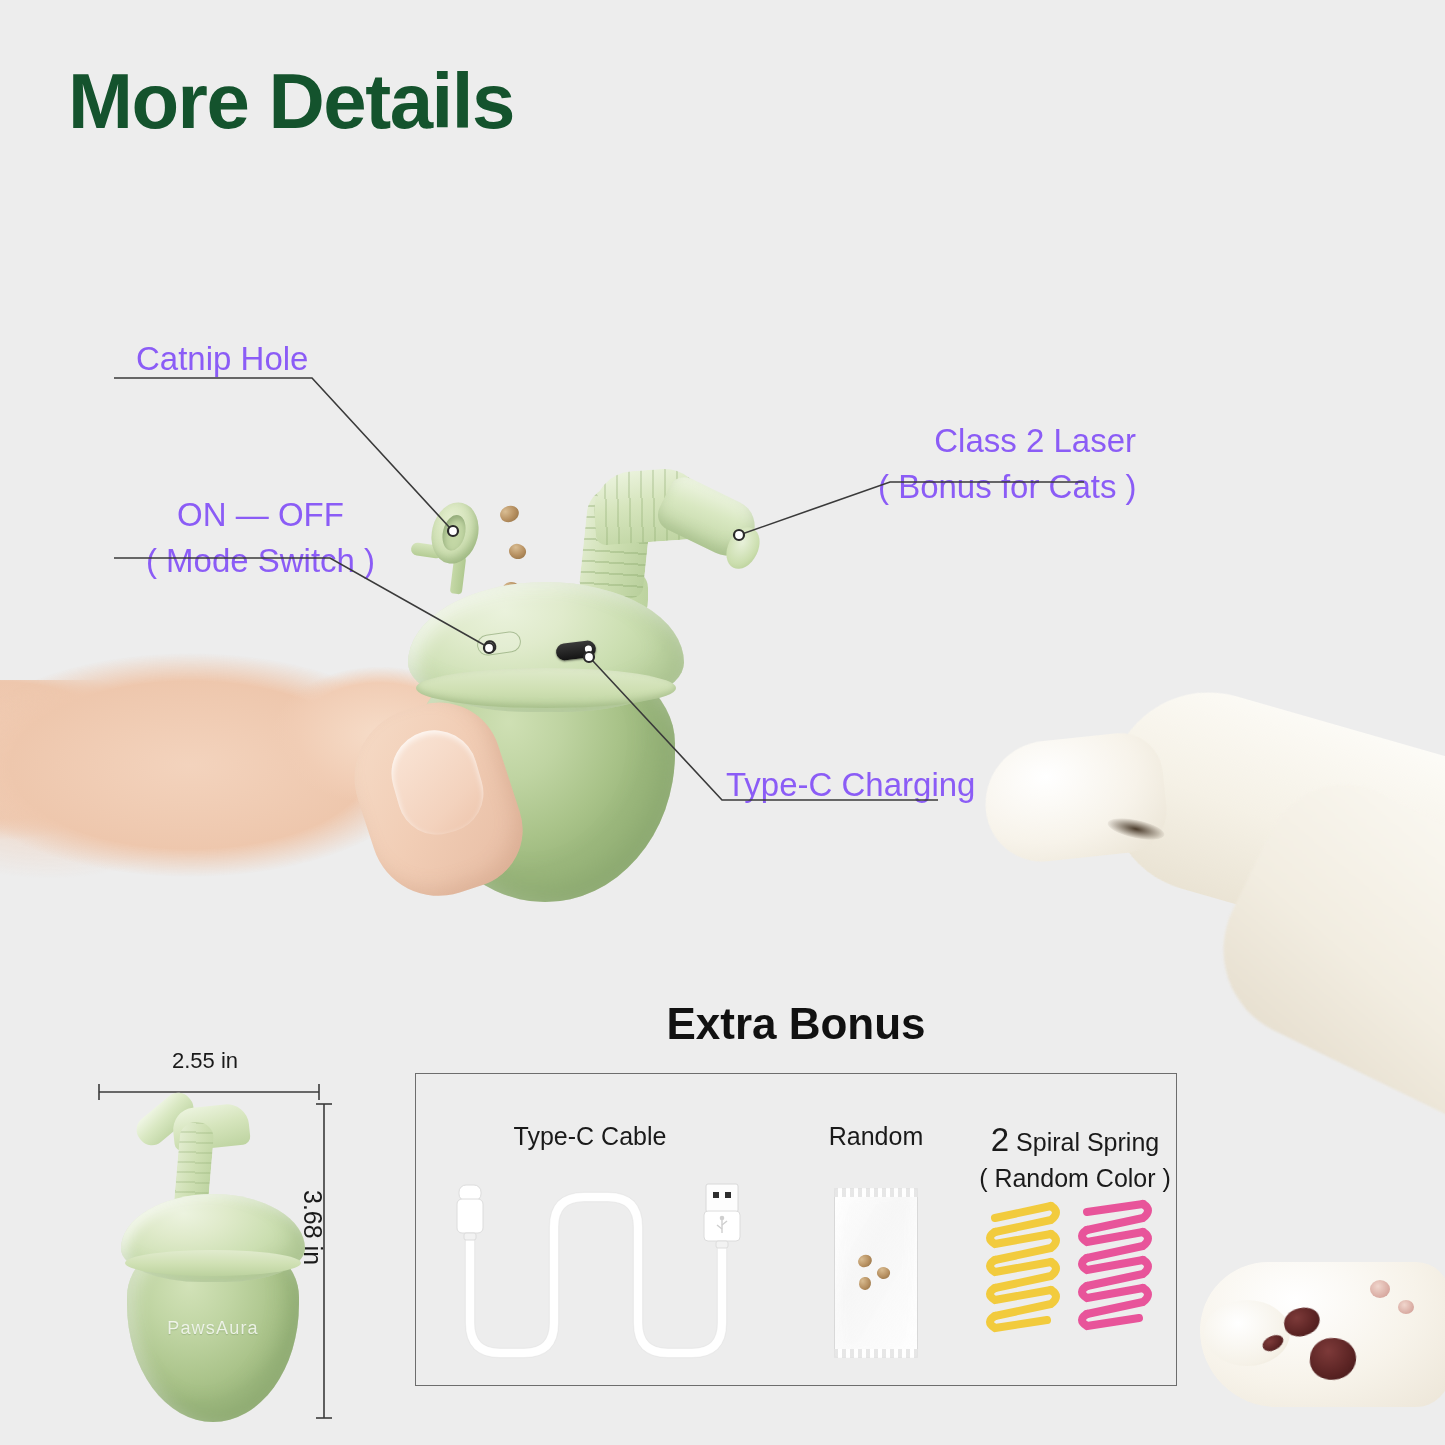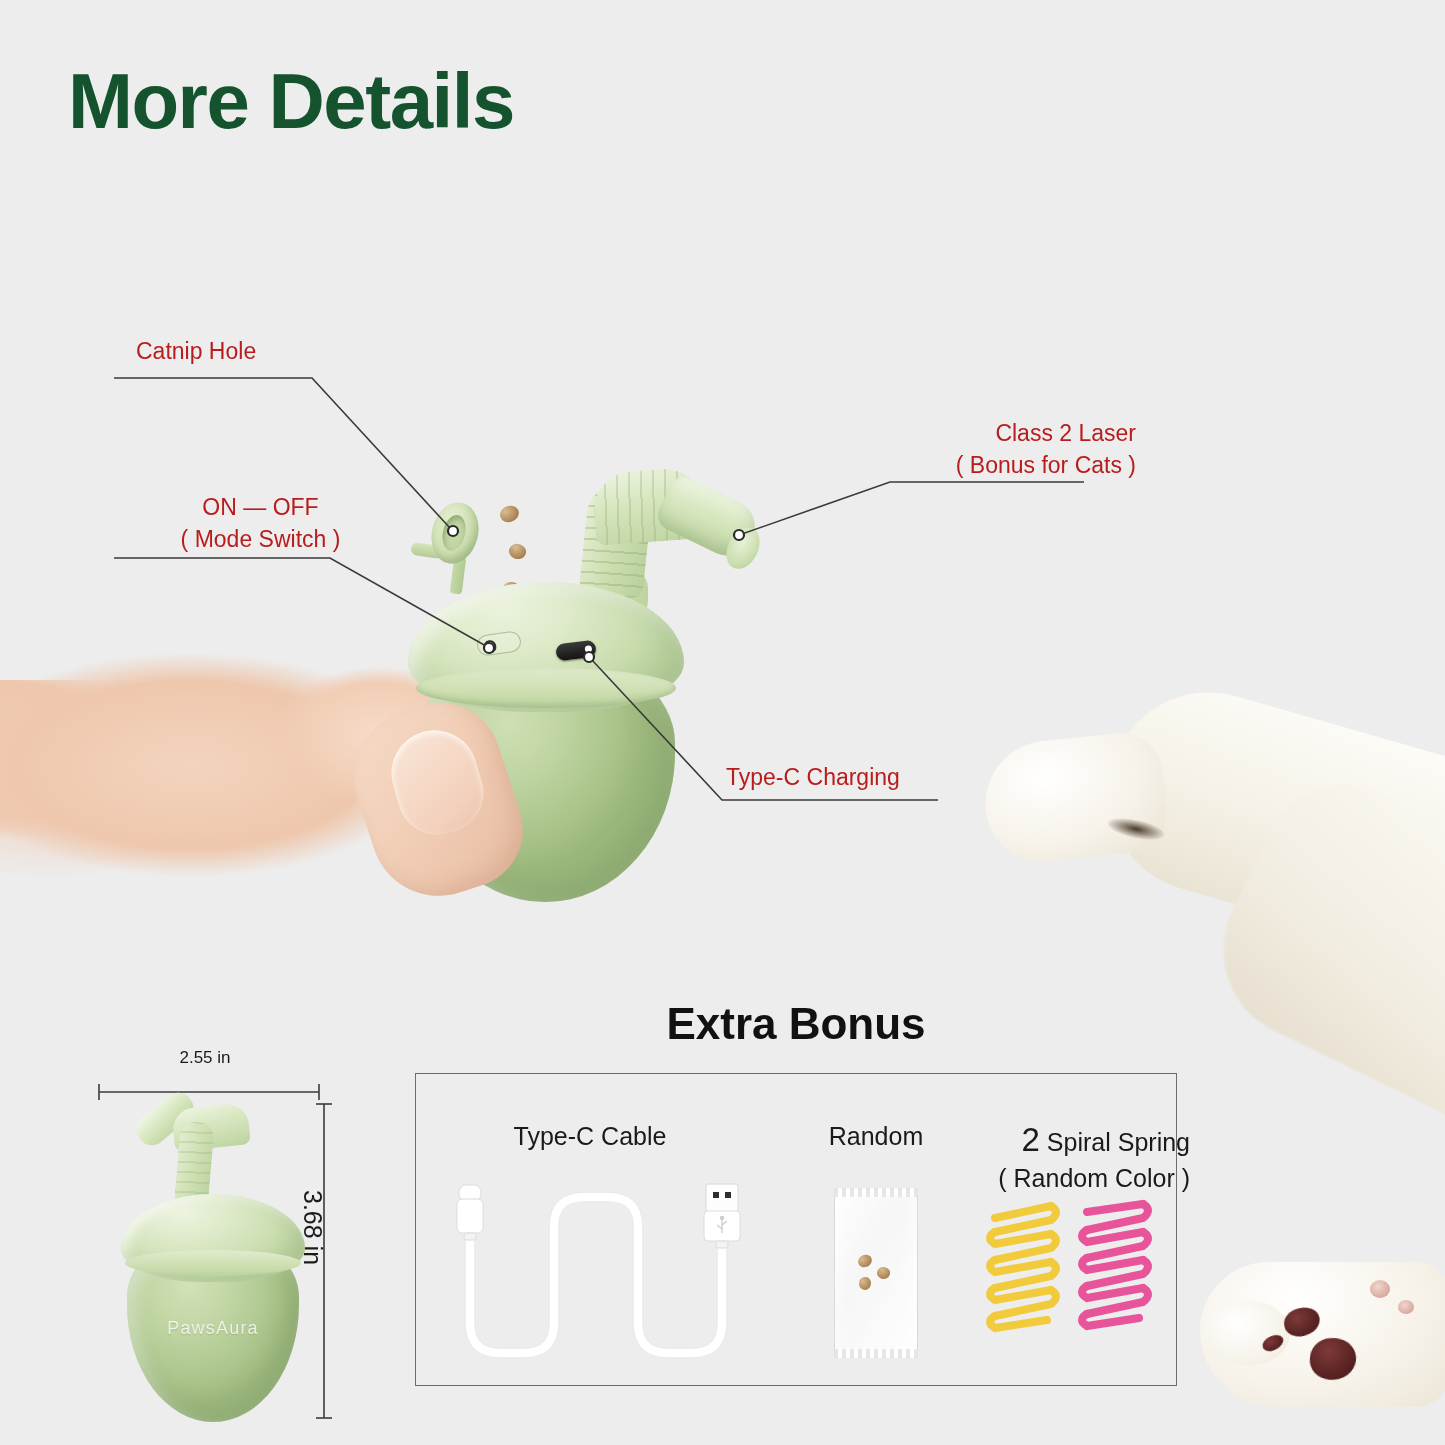--- a/index.html
+++ b/index.html
@@ -33,23 +33,23 @@
     font-size: 78px;
     font-weight: bold;
     letter-spacing: -1.5px;
     color: #14532d;
     line-height: 1;
   }
 
   
   .callout {
     position: absolute;
-    font-size: 23px;
+    font-size: 33px;
     line-height: 1.38;
-    color: #b91c1c;
+    color: #8b5cf6;
     white-space: nowrap;
   }
   .callout.center { text-align: center; }
 
   .leader {
     position: absolute;
     overflow: visible;
     pointer-events: none;
   }
   .leader line, .leader polyline {
@@ -385,21 +385,21 @@
   .paw-lower .nub.n2 { left: 218px; top: 48px; width: 16px; height: 14px; }
 
   
   .dim-block { position: absolute; left: 95px; top: 1040px; width: 280px; height: 400px; }
 
   .dim-w-label {
     position: absolute;
     left: 0; top: 8px;
     width: 220px;
     text-align: center;
-    font-size: 17px;
+    font-size: 22px;
     color: #1a1a1a;
   }
   .dim-h-label {
     position: absolute;
     left: 232px;
     top: 150px;
     font-size: 25px;
     color: #1a1a1a;
     transform: rotate(90deg);
     transform-origin: left top;
@@ -657,21 +657,21 @@
     </div>
   </div>
 
   <div class="bonus-title">Extra Bonus</div>
   <div class="bonus-box"></div>
 
   <div class="bonus-label" style="left:440px; top:1120px; width:300px;">Type-C Cable</div>
 
   <div class="bonus-label" style="left:806px; top:1120px; width:140px;">Random</div>
 
-  <div class="bonus-label" style="left:960px; top:1118px; width:230px;text-align:right;">
+  <div class="bonus-label" style="left:960px; top:1118px; width:230px;">
     <div><span class="big-num">2</span> <span>Spiral Spring</span></div>
     <div>( Random Color )</div>
   </div>
 
   <div class="cable-wrap">
     <svg width="340" height="185" viewBox="0 0 340 185">
 
       <path d="M30,58 L30,140 Q30,170 60,170 L84,170 Q114,170 114,140 L114,44 Q114,14 144,14 L168,14 Q198,14 198,44 L198,140 Q198,170 228,170 L252,170 Q282,170 282,140 L282,62" fill="none" stroke="#ffffff" stroke-width="9" stroke-linecap="round"></path>
       <path d="M30,58 L30,140 Q30,170 60,170 L84,170 Q114,170 114,140 L114,44 Q114,14 144,14 L168,14 Q198,14 198,44 L198,140 Q198,170 228,170 L252,170 Q282,170 282,140 L282,62" fill="none" stroke="#e3e3e3" stroke-width="10.6" stroke-linecap="round" opacity="0.45"></path>
       <path d="M30,58 L30,140 Q30,170 60,170 L84,170 Q114,170 114,140 L114,44 Q114,14 144,14 L168,14 Q198,14 198,44 L198,140 Q198,170 228,170 L252,170 Q282,170 282,140 L282,62" fill="none" stroke="#ffffff" stroke-width="8" stroke-linecap="round"></path>

